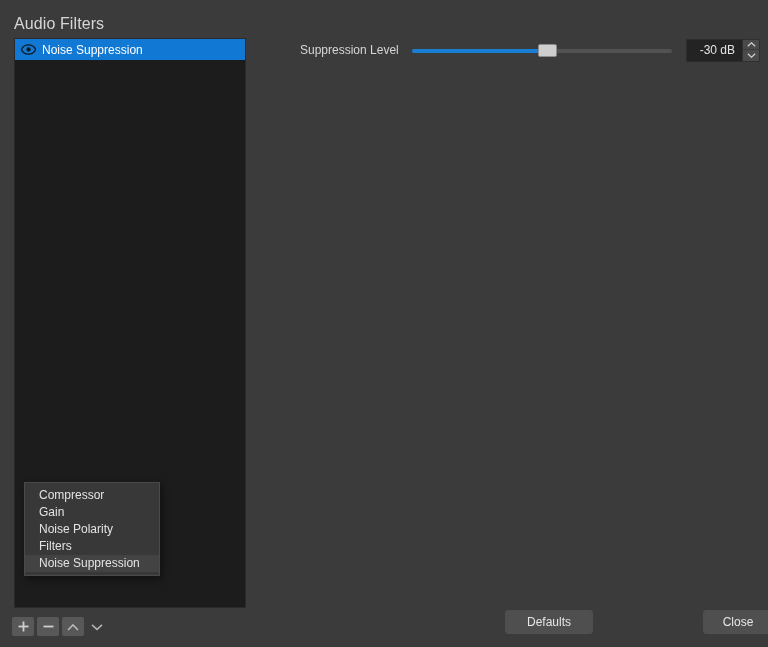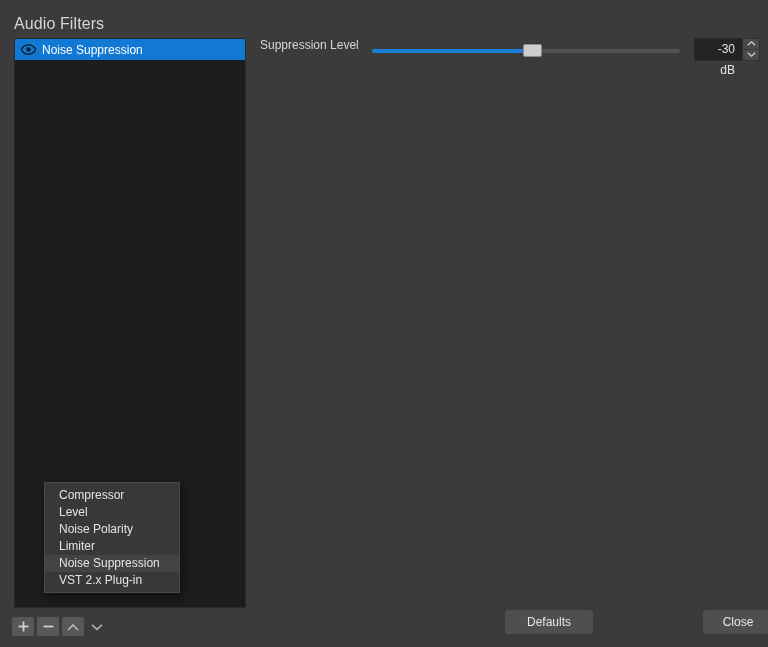--- a/index.html
+++ b/index.html
@@ -111,23 +111,24 @@
   .props-pane {
     position: absolute;
     left: 260px;
     top: 38px;
     right: 8px;
     height: 560px;
   }
 
   .prop-row {
     display: flex;
-    align-items: flex-start;
+    align-items: center;
     height: 24px;
     gap: 0;
+    margin-left: 40px;
   }
 
   .prop-label {
     width: 112px;
     font-size: 12px;
     color: #d6d6d6;
     flex: 0 0 auto;
     white-space: nowrap;
   }
 
@@ -168,21 +169,21 @@
   }
 
   
   .spinbox {
     display: flex;
     align-items: stretch;
     flex: 0 0 auto;
     height: 23px;
   }
   .spin-value {
-    width: 48px;
+    width: 56px;
     background: #232323;
     border: 1px solid #2c2c2c;
     border-right: none;
     color: #e4e4e4;
     font-size: 12px;
     text-align: right;
     padding: 0 7px;
     line-height: 21px;
     font-family: "Liberation Sans", sans-serif;
   }
@@ -230,21 +231,20 @@
   .popup-menu {
     position: absolute;
     left: 24px;
     top: 482px;
     width: 136px;
     background: #383838;
     border: 1px solid #4a4a4a;
     box-shadow: 2px 3px 7px rgba(0,0,0,0.45);
     padding: 4px 0 3px 0;
     z-index: 50;
-    margin-left: 20px;
   }
   .popup-item {
     height: 17px;
     line-height: 17px;
     padding: 0 8px 0 14px;
     font-size: 12px;
     color: #e3e3e3;
     white-space: nowrap;
     cursor: default;
   }
@@ -321,18 +321,17 @@
   </div>
 </div>
 
 <div class="dlg-buttons">
   <button class="dlg-btn defaults">Defaults</button>
   <button class="dlg-btn close">Close</button>
 </div>
 
 <div class="popup-menu" id="popup-menu">
     <div class="popup-item">Compressor</div>
-    <div class="popup-item">Level</div>
+    <div class="popup-item">Gain</div>
     <div class="popup-item">Noise Polarity</div>
-    <div class="popup-item">Limiter</div>
+    <div class="popup-item">Filters</div>
     <div class="popup-item hover">Noise Suppression</div>
-    <div class="popup-item">VST 2.x Plug-in</div>
   </div>
 
 </body></html>

